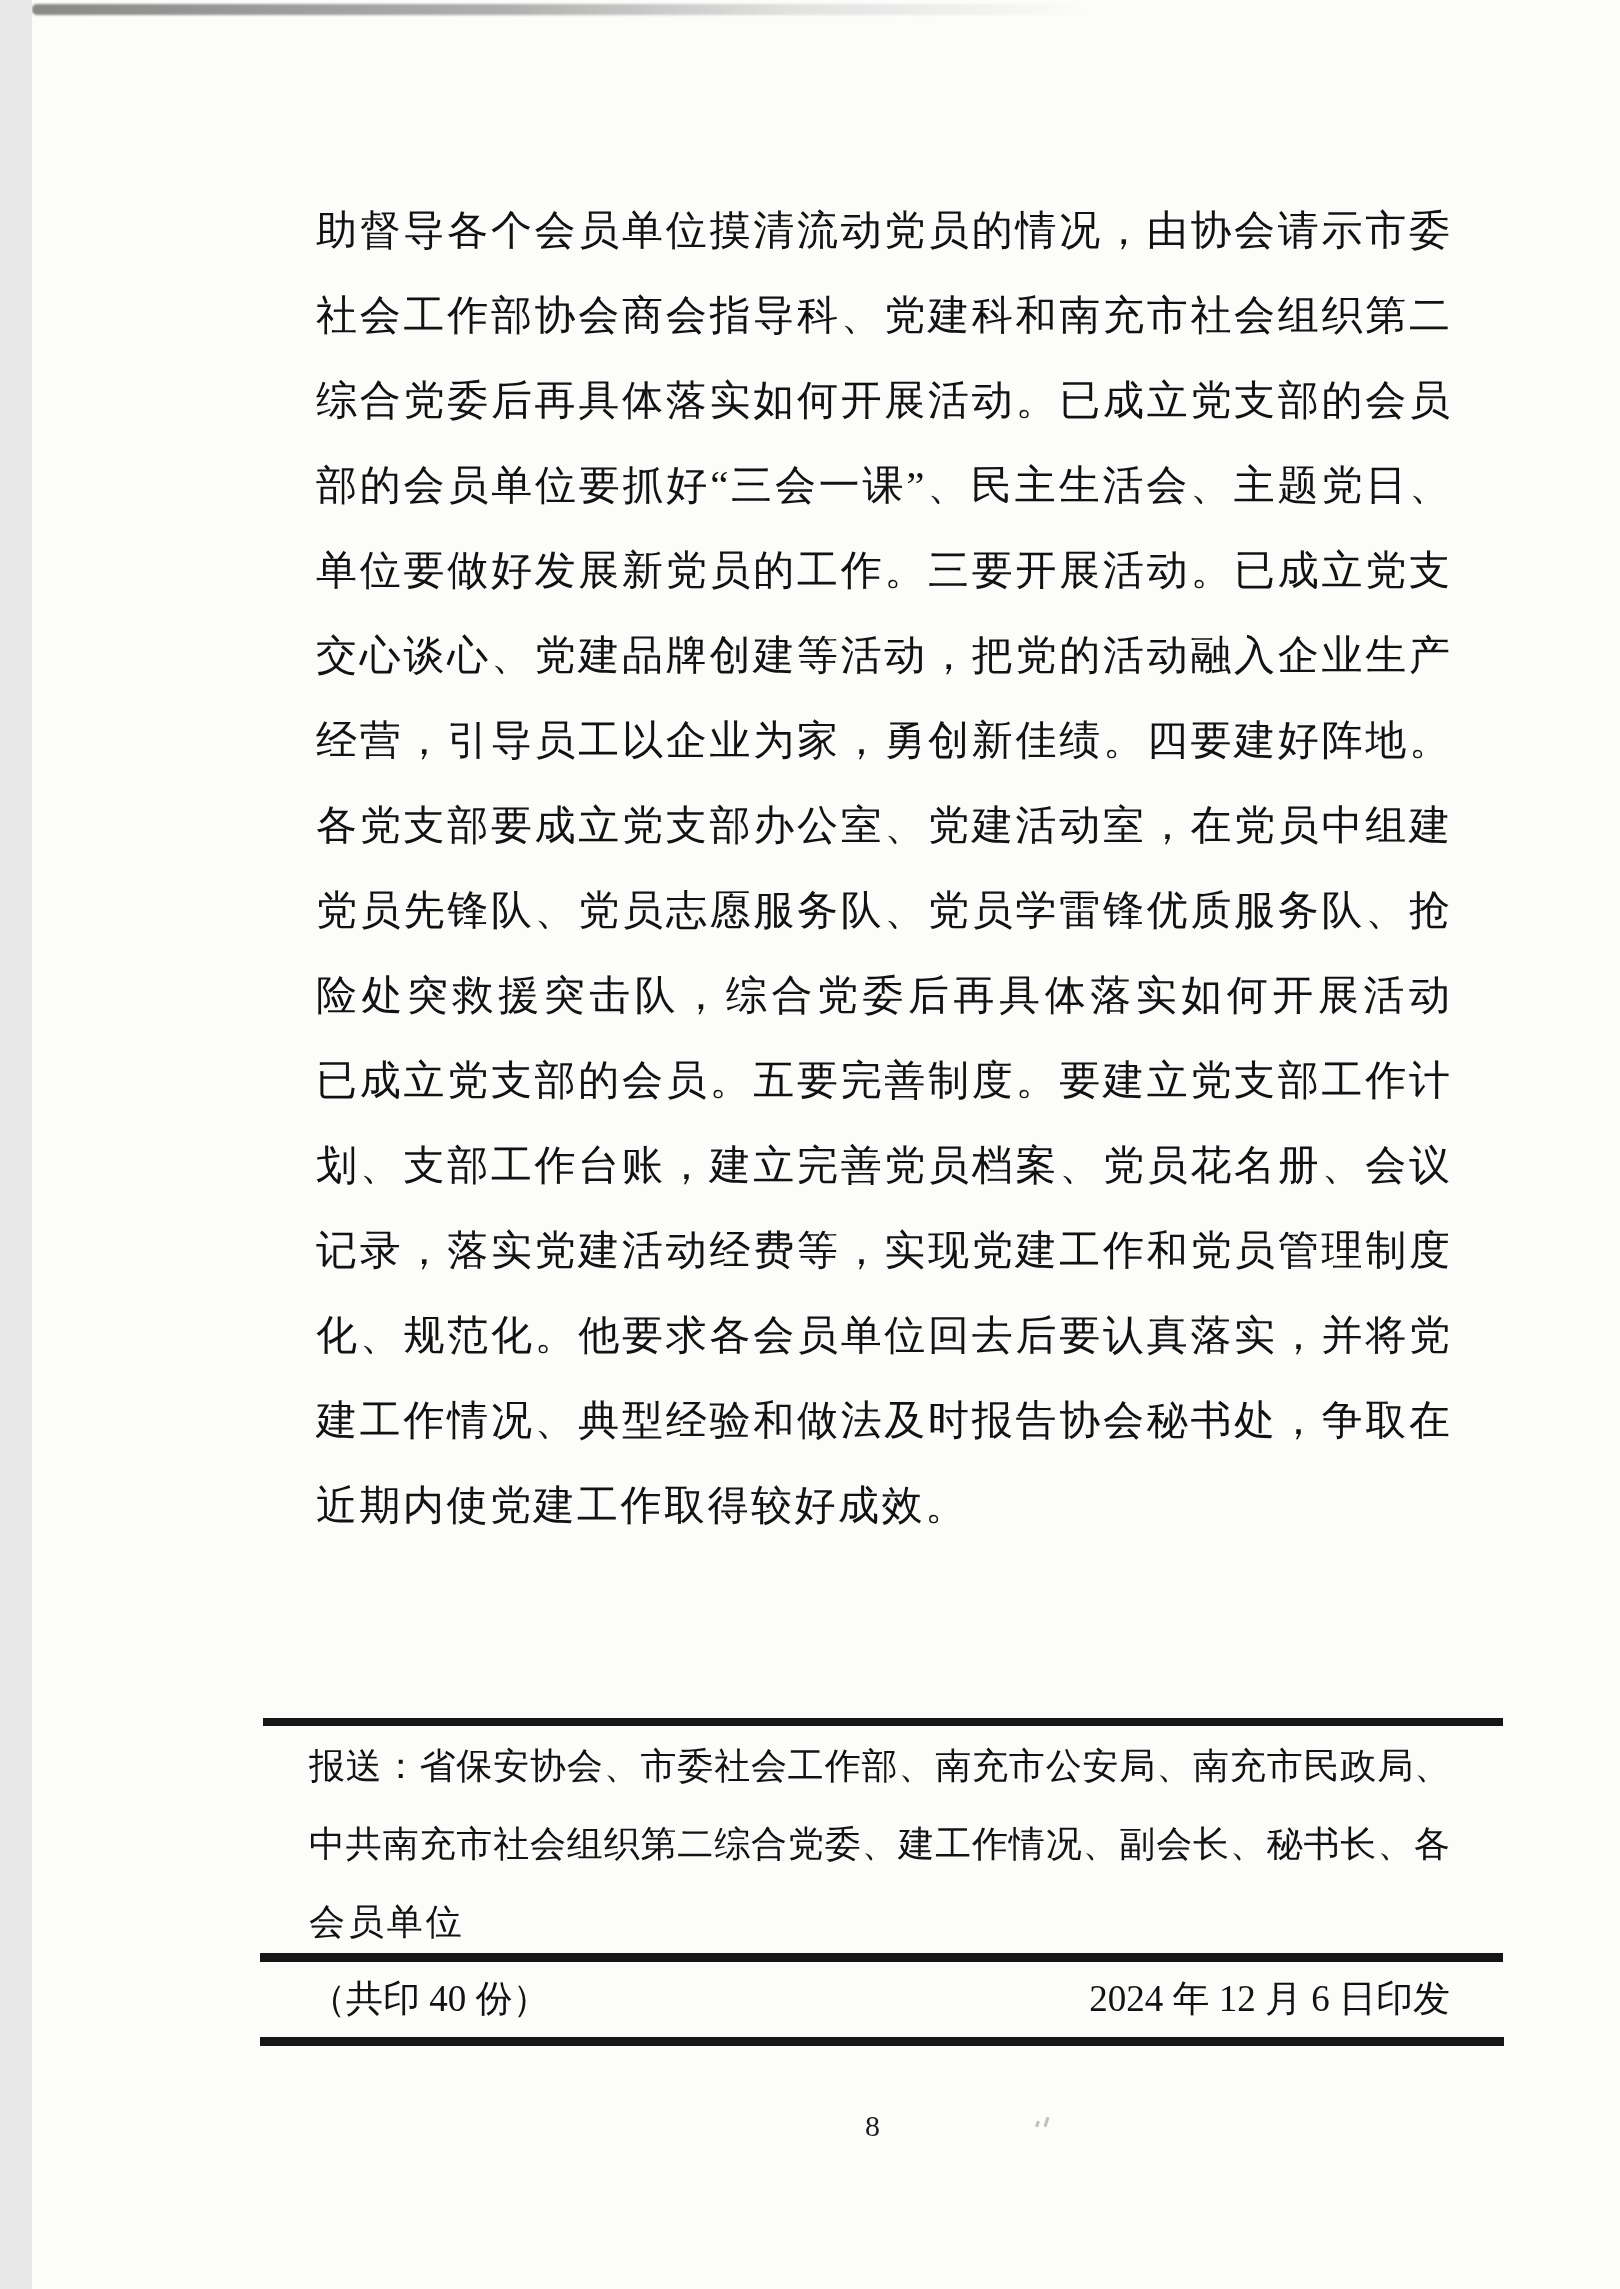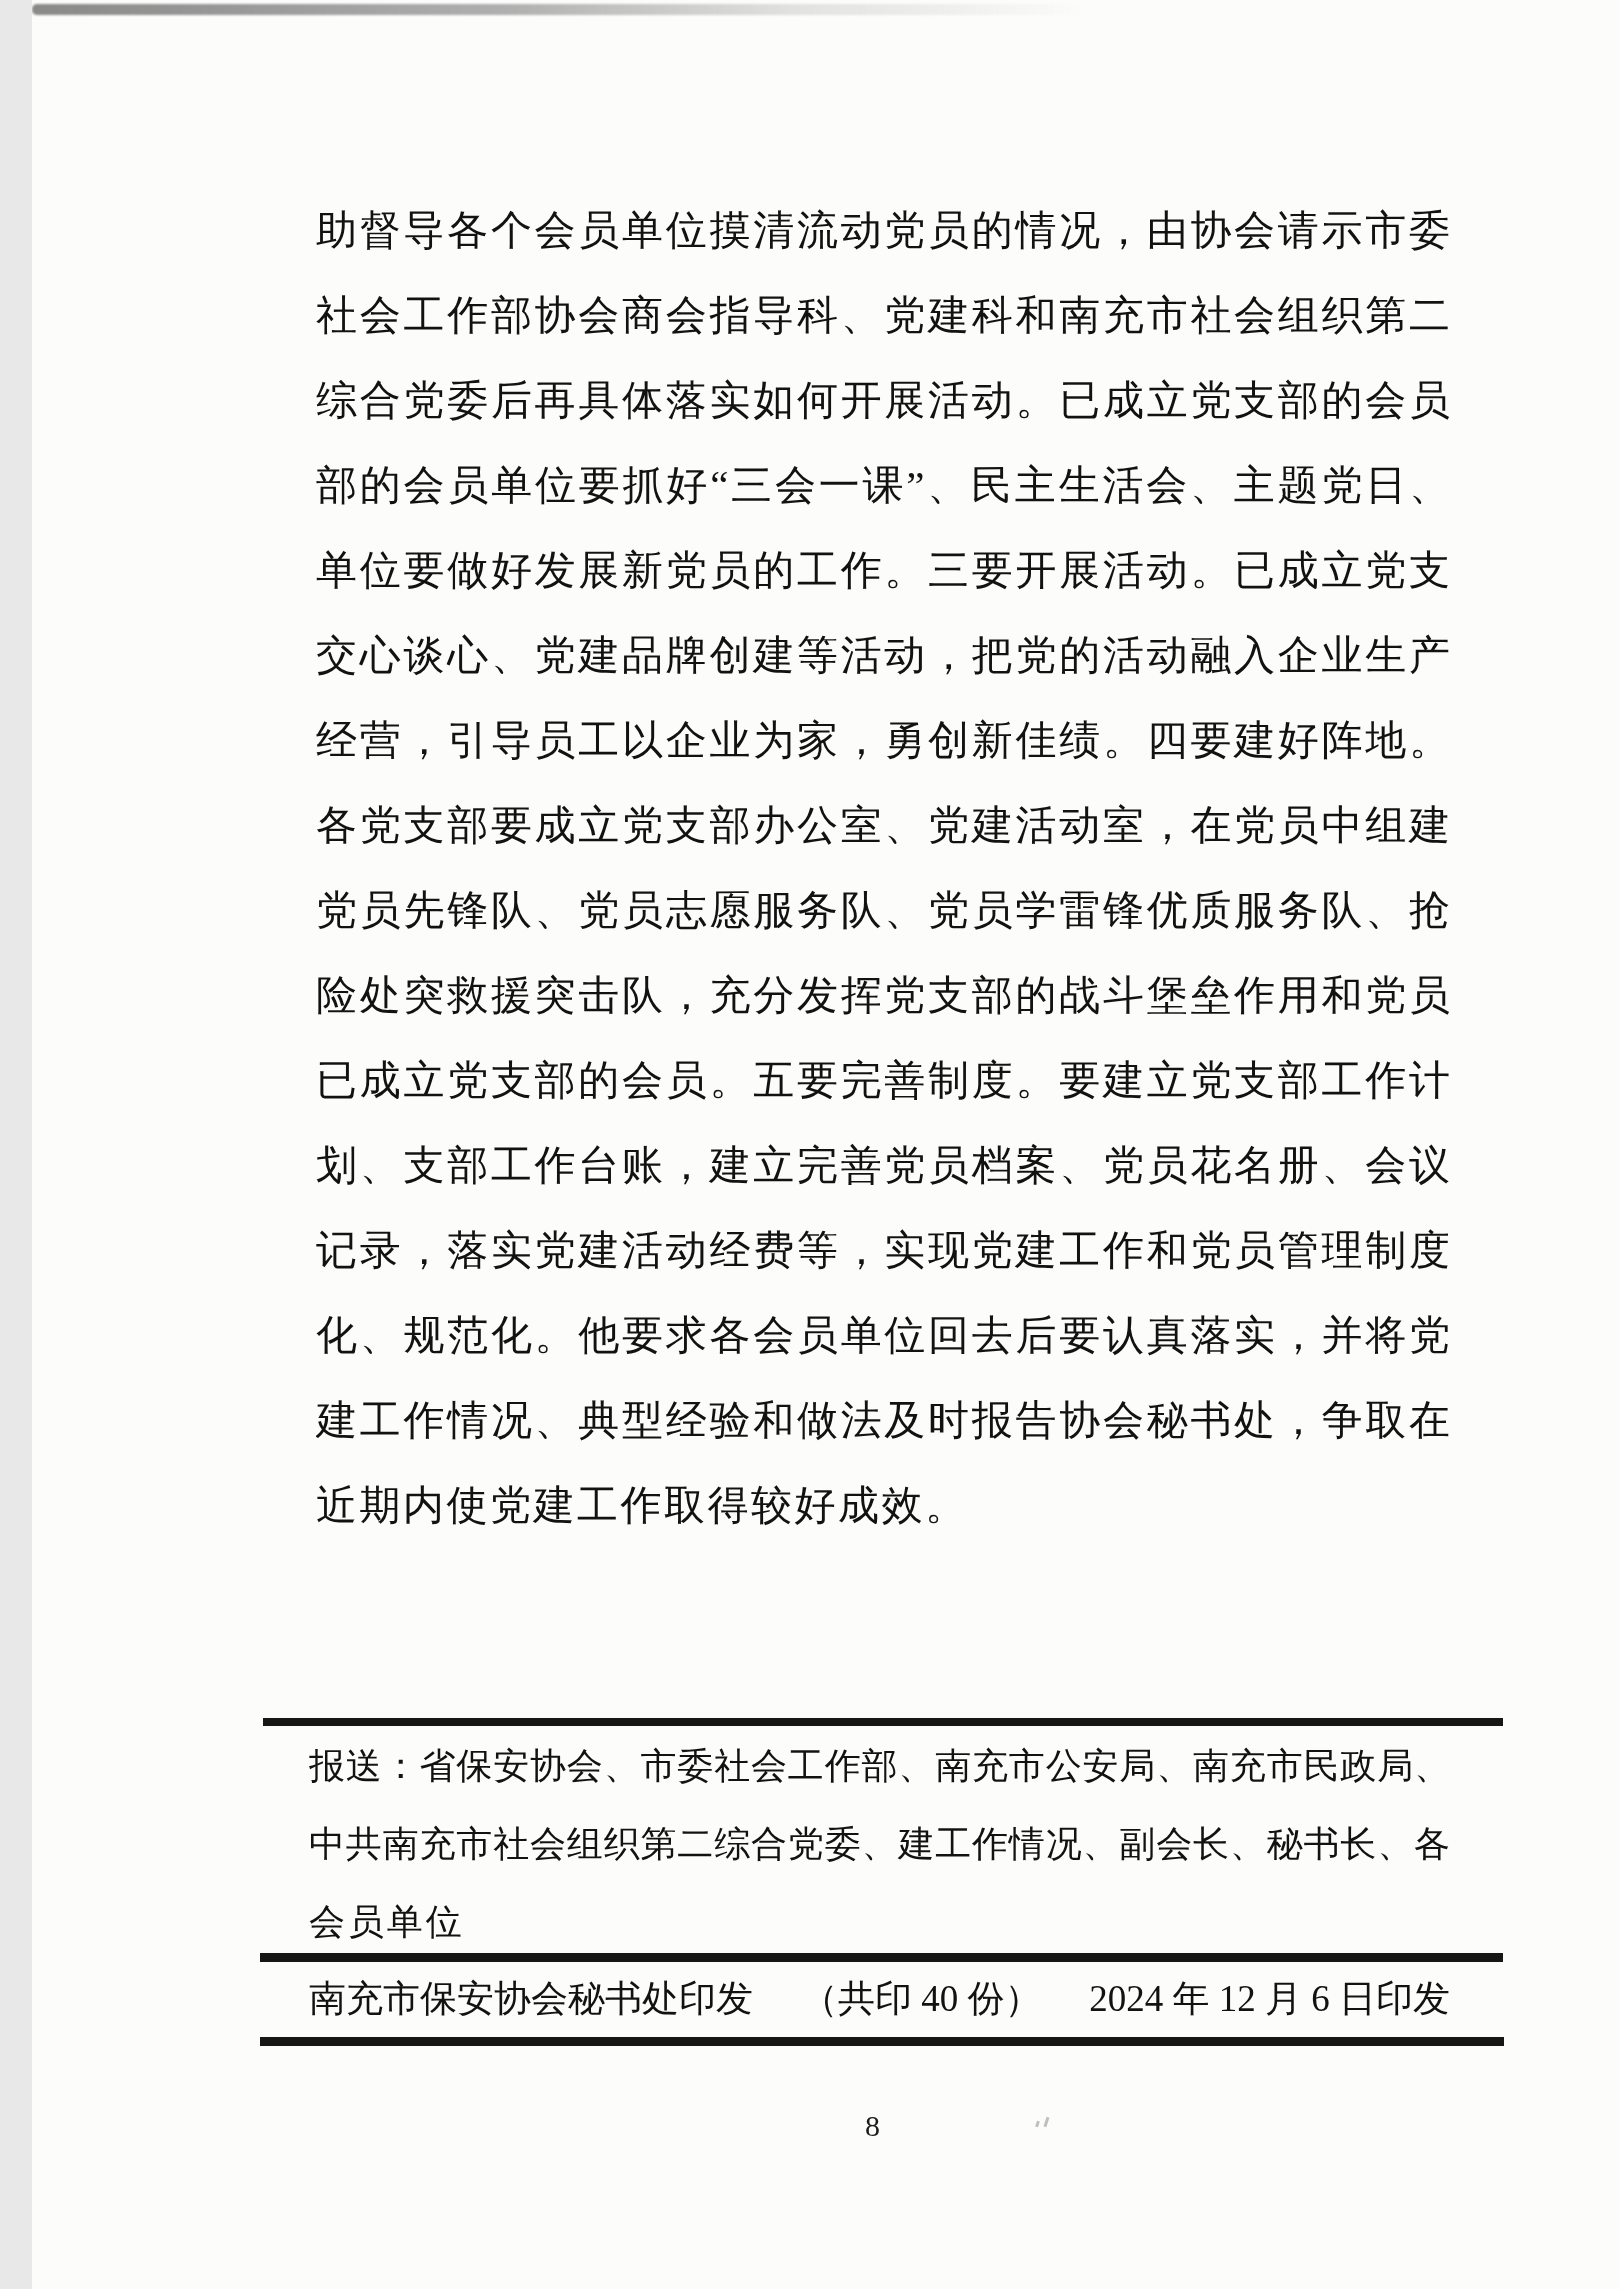--- a/index.html
+++ b/index.html
@@ -94,41 +94,40 @@
   <div class="body-block">
     <div class="body-line">助督导各个会员单位摸清流动党员的情况，由协会请示市委</div>
     <div class="body-line">社会工作部协会商会指导科、党建科和南充市社会组织第二</div>
     <div class="body-line">综合党委后再具体落实如何开展活动。已成立党支部的会员</div>
     <div class="body-line">部的会员单位要抓好“三会一课”、民主生活会、主题党日、</div>
     <div class="body-line">单位要做好发展新党员的工作。三要开展活动。已成立党支</div>
     <div class="body-line">交心谈心、党建品牌创建等活动，把党的活动融入企业生产</div>
     <div class="body-line">经营，引导员工以企业为家，勇创新佳绩。四要建好阵地。</div>
     <div class="body-line">各党支部要成立党支部办公室、党建活动室，在党员中组建</div>
     <div class="body-line">党员先锋队、党员志愿服务队、党员学雷锋优质服务队、抢</div>
-    <div class="body-line">险处突救援突击队，充分发挥党支部的战斗堡垒作用和党员</div>
+    <div class="body-line">险处突救援突击队，综合党委后再具体落实如何开展活动</div>
     <div class="body-line">已成立党支部的会员。五要完善制度。要建立党支部工作计</div>
     <div class="body-line">划、支部工作台账，建立完善党员档案、党员花名册、会议</div>
     <div class="body-line">记录，落实党建活动经费等，实现党建工作和党员管理制度</div>
     <div class="body-line">化、规范化。他要求各会员单位回去后要认真落实，并将党</div>
     <div class="body-line">建工作情况、典型经验和做法及时报告协会秘书处，争取在</div>
     <div class="body-line last">近期内使党建工作取得较好成效。</div>
   </div>
 
   <div class="rule rule-1"></div>
 
   <div class="dist-block">
     <div class="dist-line">报送：省保安协会、市委社会工作部、南充市公安局、南充市民政局、</div>
     <div class="dist-line">中共南充市社会组织第二综合党委、建工作情况、副会长、秘书长、各</div>
     <div class="dist-line last">会员单位</div>
   </div>
 
   <div class="rule rule-2"></div>
 
   <div class="print-row">
-    <span>南充市保安协会秘书处印发</span>
     <span>（共印 40 份）</span>
     <span>2024 年 12 月 6 日印发</span>
   </div>
 
   <div class="rule rule-3"></div>
 
   <div class="page-number">8</div>
 
   <div class="speck">
       <i></i>

